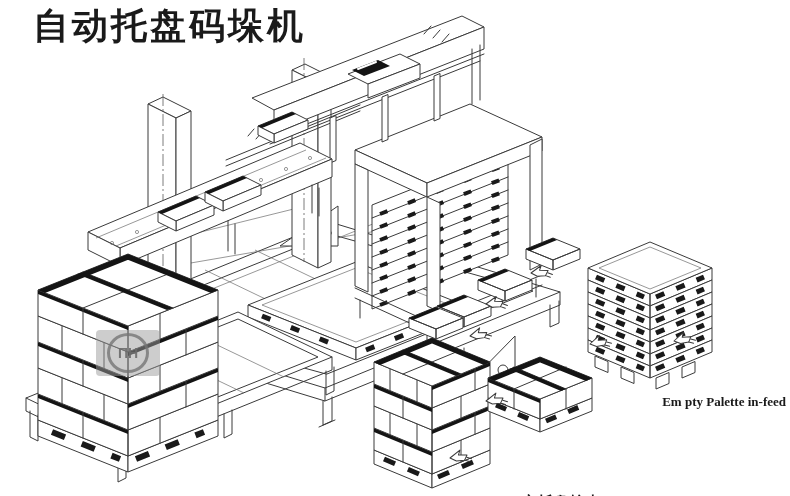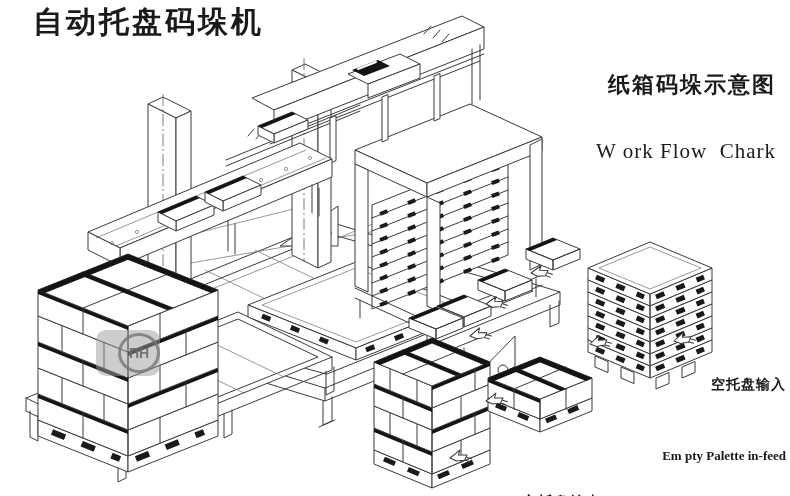--- a/index.html
+++ b/index.html
@@ -6,31 +6,31 @@
   #stage{position:relative;width:790px;height:496px;background:#ffffff;overflow:hidden;
          font-family:"Liberation Serif","DejaVu Serif",serif;color:#1a1a1a;}
   svg{position:absolute;left:0;top:0;}
   .ln{fill:none;stroke:#3a3a3a;stroke-width:1;stroke-linejoin:round;stroke-linecap:round;}
   .thin{fill:none;stroke:#6b6b6b;stroke-width:.7;}
   .wf{fill:#ffffff;stroke:#3a3a3a;stroke-width:1;stroke-linejoin:round;}
   .dk{fill:#141414;stroke:none;}
   .dash{fill:none;stroke:#5a5a5a;stroke-width:.8;stroke-dasharray:12 3 2 3;}
   .slot{fill:none;stroke:#1a1a1a;stroke-width:5;stroke-dasharray:10 16;}
   .txt{position:absolute;white-space:pre;}
-  .title{left:33px;top:2px;font-size:30px;font-weight:700;letter-spacing:3px;text-align:center;}
+  .title{left:33px;top:2px;font-size:36px;font-weight:700;letter-spacing:3px;text-align:center;}
   .subtitle{right:14px;top:34px;text-align:right;}
   .subtitle .cn{font-size:22px;font-weight:700;letter-spacing:2px;}
   .subtitle .en{font-size:21px;letter-spacing:1px;margin-top:3px;}
   .lbl-empty{right:4px;top:340px;text-align:right;}
   .lbl-empty .cn{font-size:14px;font-weight:700;letter-spacing:1px;}
   .lbl-empty .en{font-size:13px;font-weight:700;margin-top:18px;}
   .lbl-loaded{right:158px;top:457px;text-align:right;}
   .lbl-loaded .cn{font-size:15px;font-weight:700;letter-spacing:1px;padding-right:30px;}
-  .watermark{position:absolute;left:96px;top:330px;width:64px;height:46px;border-radius:10px;
-             background:rgba(156,156,156,.5);display:flex;align-items:center;justify-content:flex-end;}
+  .watermark{position:absolute;left:96px;top:330px;width:64px;height:46px;border-radius:4px;
+             background:rgba(156,156,156,.5);display:flex;align-items:center;justify-content:center;}
   .watermark .ring{width:36px;height:34px;border-radius:50%;border:3px solid rgba(118,118,118,.8);
              display:flex;align-items:center;justify-content:center;
              font-family:"Liberation Sans","DejaVu Sans",sans-serif;font-weight:700;font-size:14px;
              color:rgba(108,108,108,.9);letter-spacing:0;}
 </style>
 </head>
 <body>
 
 <div id="stage">
 
@@ -280,27 +280,22 @@
         <path class="ln" d="M13,7 l4,3 M16,5 l4,3"></path>
   </g>
 </svg>
 
   <div class="watermark">
     <div class="ring">ΠH</div>
   </div>
 
   <div class="txt title">自动托盘码垛机</div>
 
-  <div class="txt subtitle">
-    <div class="cn">纸箱码垛示意图</div>
-    <div class="en">W ork Flow  Chark</div>
-  </div>
 
   <div class="txt lbl-empty">
-    <div class="cn">空托盘输入</div>
     <div class="en">Em pty Palette in-feed</div>
   </div>
 
   <div class="txt lbl-loaded">
     <div class="cn">实托盘输出</div>
     
   </div>
 
 </div>
 

